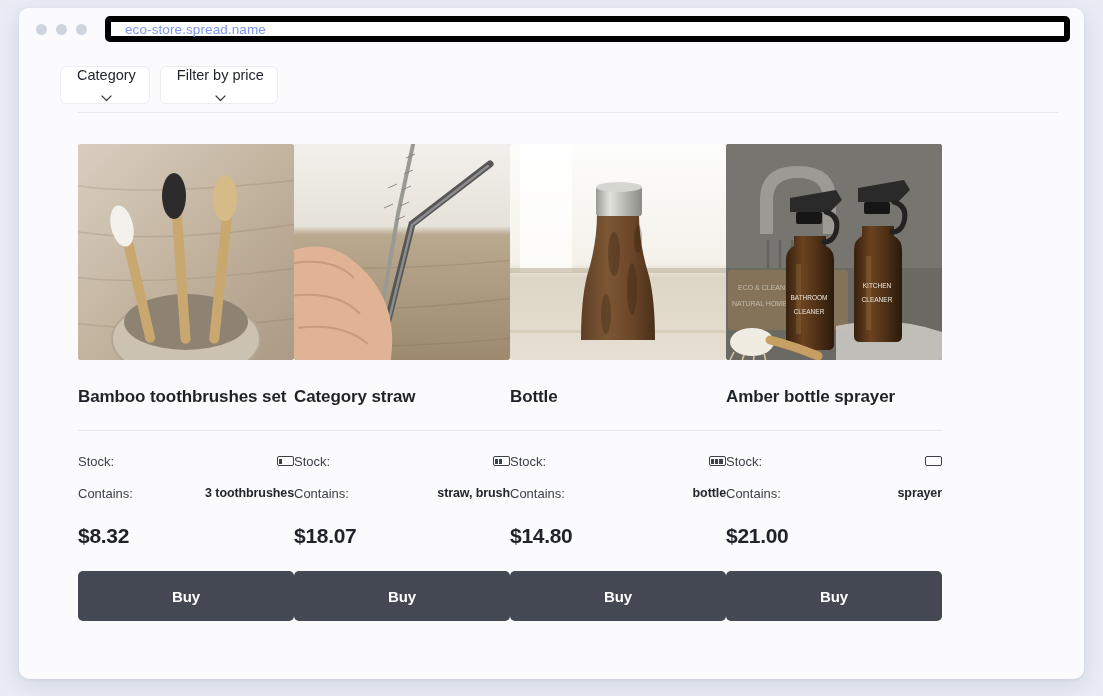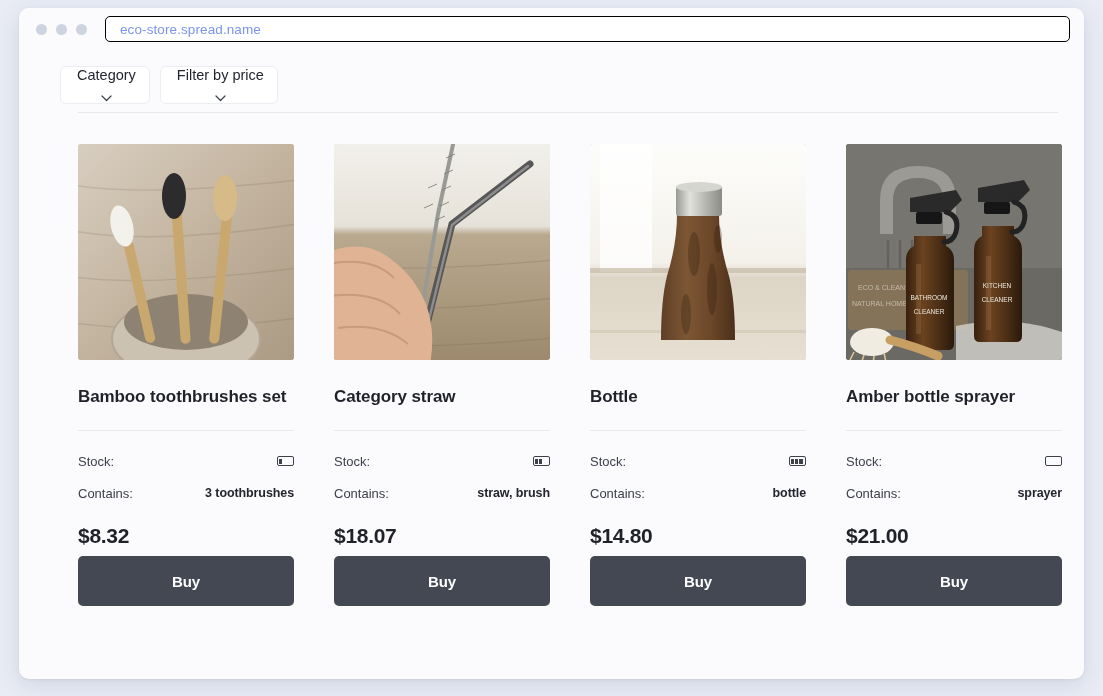--- a/index.html
+++ b/index.html
@@ -50,21 +50,21 @@
     width: 11px;
     height: 11px;
     border-radius: 50%;
     background: #ced3e0;
   }
 
   .url-bar {
     flex: 1;
     height: 26px;
     background: #ffffff;
-    border: 1px solid #000000;
+    border: 6px solid #000000;
     border-radius: 5px;
     display: flex;
     align-items: center;
     padding: 0 14px;
   }
 
   .url-text {
     font-size: 13.5px;
     color: #7b94ef;
     letter-spacing: 0.1px;
@@ -141,21 +141,20 @@
   
   .toolbar-rule {
     margin: 0 26px 0 59px;
     height: 1px;
     background: #e7e9ee;
   }
 
   
   .grid {
     display: flex;
-    gap: 40px;
     padding: 31px 0 0 59px;
   }
 
   .card {
     width: 216px;
   }
 
   .thumb {
     width: 216px;
     height: 216px;
@@ -223,21 +222,21 @@
 
   .price {
     font-size: 21px;
     font-weight: bold;
     color: #1f2228;
     margin-top: 23px;
     letter-spacing: -0.3px;
   }
 
   .buy-btn {
-    margin-top: 8px;
+    margin-top: 23px;
     width: 100%;
     height: 50px;
     background: #434853;
     color: #ffffff;
     border: none;
     border-radius: 5px;
     font-size: 15px;
     font-weight: bold;
     font-family: "Liberation Sans", sans-serif;
     cursor: pointer;

